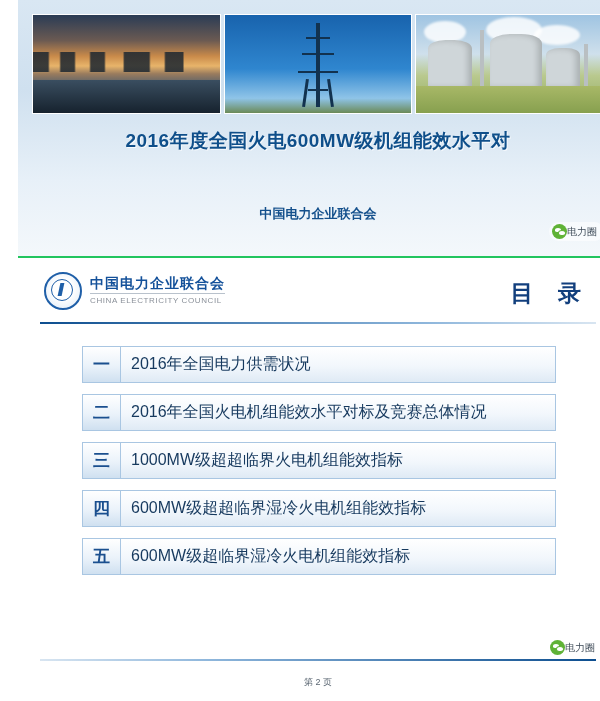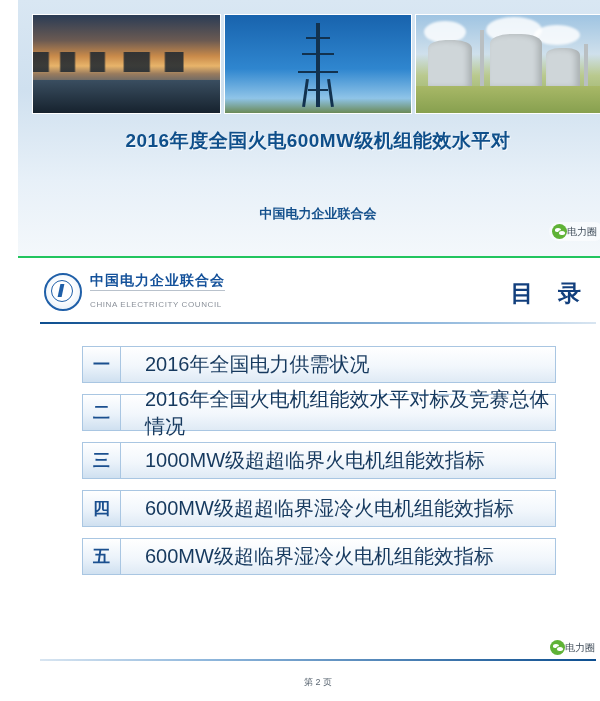--- a/index.html
+++ b/index.html
@@ -231,21 +231,21 @@
     font-weight: bold;
     line-height: 17px;
     letter-spacing: 1px;
   }
   .cec-text-en {
     color: #8a9099;
     font-size: 8px;
     line-height: 12px;
     letter-spacing: .6px;
     border-top: 1px solid #b9c2cc;
-    padding-top: 8px;
+    padding-top: 1px;
     margin-top: 1px;
   }
   .contents-heading {
     position: absolute;
     right: 28px;
     top: 20px;
     color: #123f7d;
     font-size: 23px;
     font-weight: bold;
     letter-spacing: 9px;
@@ -282,25 +282,25 @@
     border-right: none;
     color: #1a4f8f;
     font-size: 17px;
     font-weight: bold;
     box-sizing: border-box;
   }
   .toc-label {
     flex: 1;
     display: flex;
     align-items: center;
-    padding-left: 24px;
+    padding-left: 10px;
     background: linear-gradient(to bottom, #ffffff 0%, #f2f7fc 55%, #dfeaf5 100%);
     border: 1px solid #a9c6e2;
     color: #16395e;
-    font-size: 20px;
+    font-size: 16px;
     box-sizing: border-box;
   }
 
   .foot-rule {
     position: absolute;
     left: 22px;
     right: 22px;
     bottom: 40px;
     height: 2px;
     background: linear-gradient(to right, #d8e5f1, #8fb7dc 30%, #0d4e8f);

